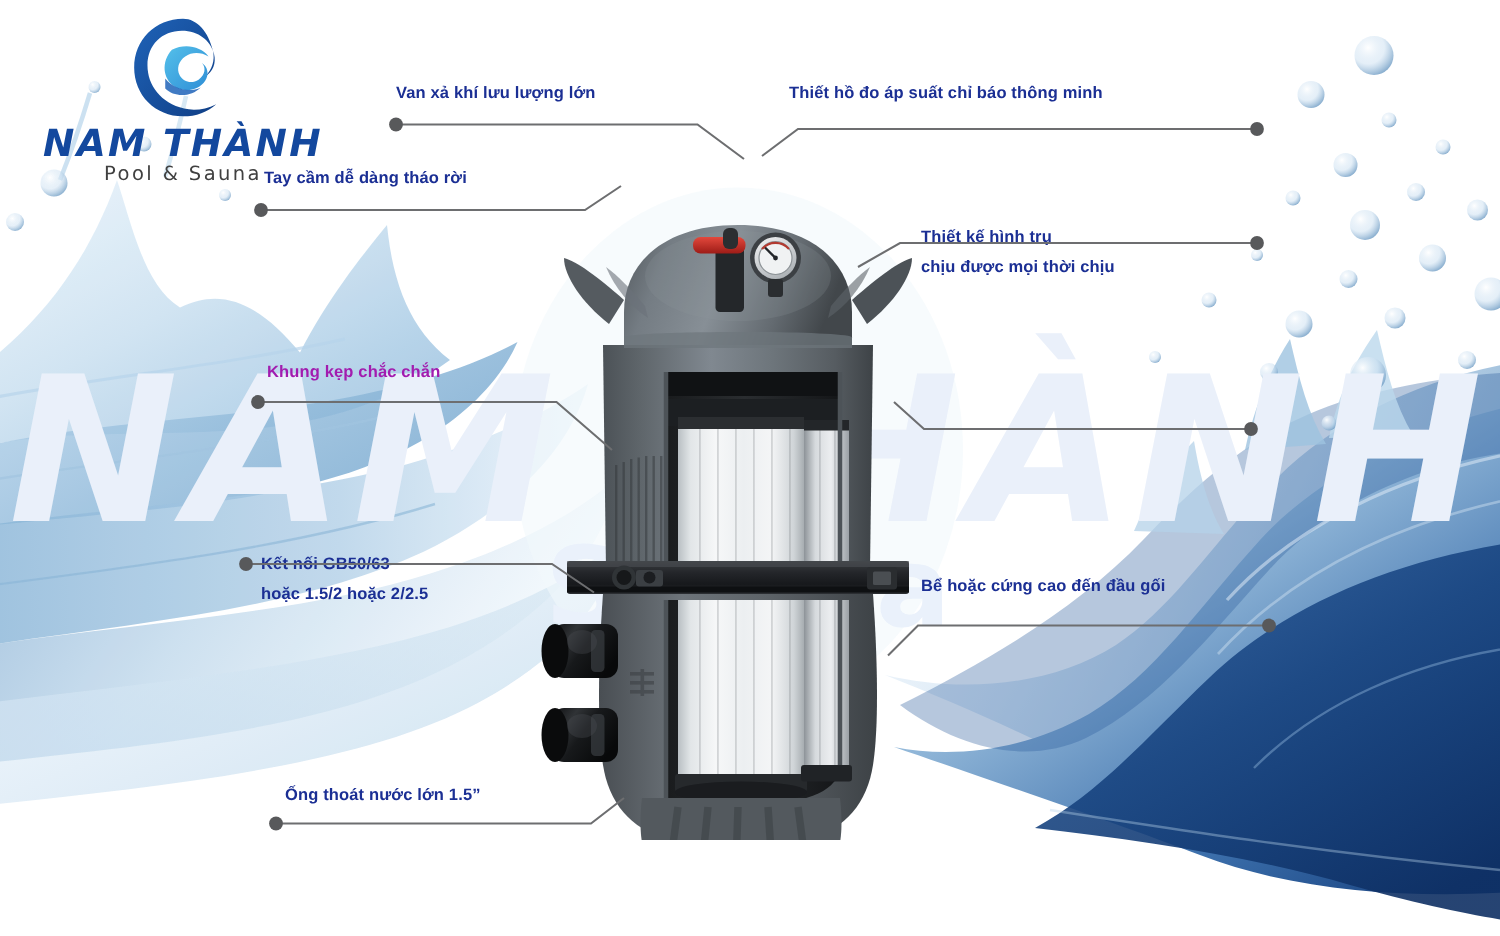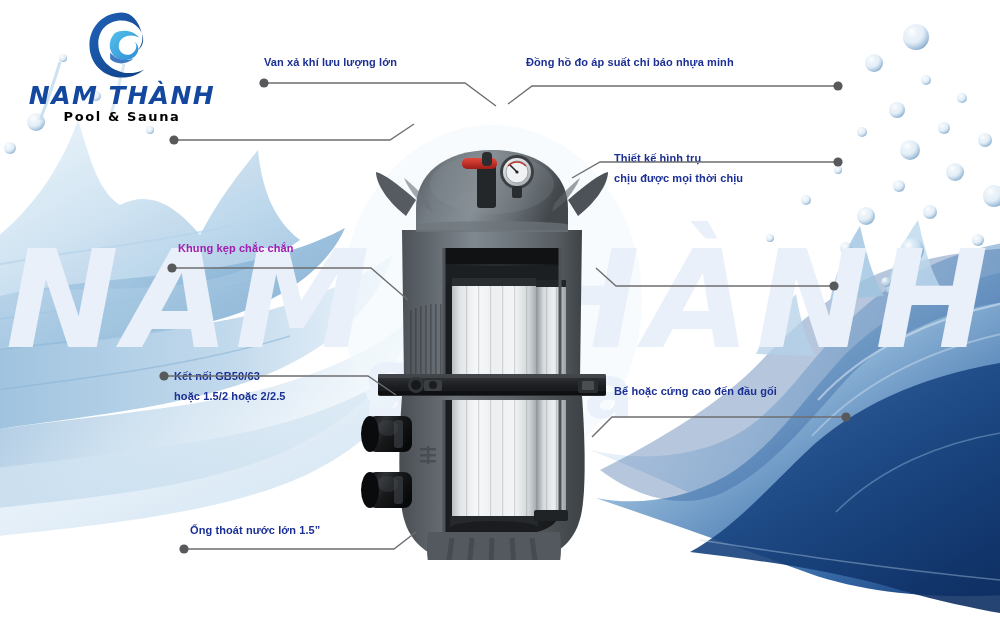--- a/index.html
+++ b/index.html
@@ -54,23 +54,23 @@
     font-family:"DejaVu Sans", sans-serif;
     font-weight:bold; font-style:italic;
     font-size:25px; letter-spacing:1.5px;
     color:#13489e;
     margin-top:1px;
     line-height:1;
   }
   .logo-tag {
     text-align:center;
     font-family:"DejaVu Sans", sans-serif;
-    font-weight:bold;
+    font-weight:normal;
     font-size:13px; letter-spacing:1.6px;
-    color:#000000;
+    color:#404040;
     margin-top:2px;
     line-height:1;
   }
 
   
   #product { position:absolute; left:332px; top:80px; width:320px; height:480px; }
 
   
   .callout { position:absolute; }
   .callout .ctext {
@@ -428,20 +428,21 @@
 
   <div class="callout" style="left:256px; top:56px; width:250px; height:50px;">
     <div class="ctext" style="left:8px; top:0;">Van xả khí lưu lượng lớn</div>
     <svg width="250" height="50">
       <path class="lead" d="M8,27 L209,27 L240,50"></path>
       <circle class="dot" cx="8" cy="27" r="4.6"></circle>
     </svg>
   </div>
 
   <div class="callout" style="left:166px; top:113px; width:260px; height:46px;">
+    <div class="ctext" style="left:10px; top:0;">Tay cầm dễ dàng tháo rời</div>
     <svg width="260" height="46">
       <path class="lead" d="M8,27 L224,27 L248,11"></path>
       <circle class="dot" cx="8" cy="27" r="4.6"></circle>
     </svg>
   </div>
 
   <div class="callout light" style="left:166px; top:242px; width:260px; height:62px;">
     <div class="ctext" style="left:12px; top:0;">Khung kẹp chắc chắn</div>
     <svg width="260" height="62">
       <path class="lead" d="M6,26 L205,26 L242,58"></path>
@@ -461,21 +462,21 @@
 
   <div class="callout" style="left:176px; top:524px; width:250px; height:36px;">
     <div class="ctext" style="left:14px; top:0;">Ống thoát nước lớn 1.5”</div>
     <svg width="250" height="36">
       <path class="lead" d="M8,25 L218,25 L240,8"></path>
       <circle class="dot" cx="8" cy="25" r="4.6"></circle>
     </svg>
   </div>
 
   <div class="callout" style="left:506px; top:56px; width:340px; height:50px;">
-    <div class="ctext" style="left:20px; top:0;">Đồng hồ đo áp suất chỉ báo nhựa minh</div>
+    <div class="ctext" style="left:20px; top:0;">Thiết hồ đo áp suất chỉ báo thông minh</div>
     <svg width="340" height="50">
       <path class="lead" d="M332,30 L26,30 L2,48"></path>
       <circle class="dot" cx="332" cy="30" r="4.6"></circle>
     </svg>
   </div>
 
   <div class="callout" style="left:570px; top:112px; width:276px; height:70px;">
     <div class="ctext two" style="left:44px; top:0;">Thiết kế hình trụ</div>
     <div class="ctext two" style="left:44px; top:20px;">chịu được mọi thời chịu</div>
     <svg width="276" height="70">

